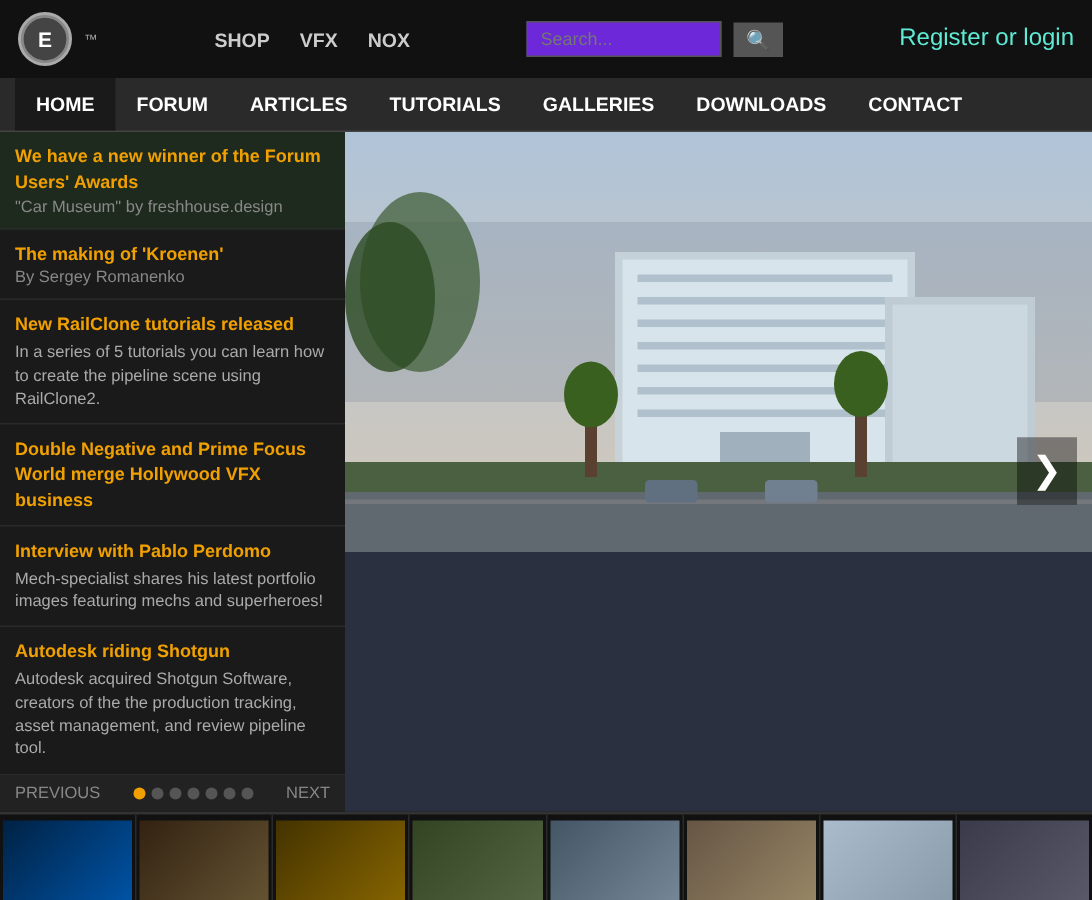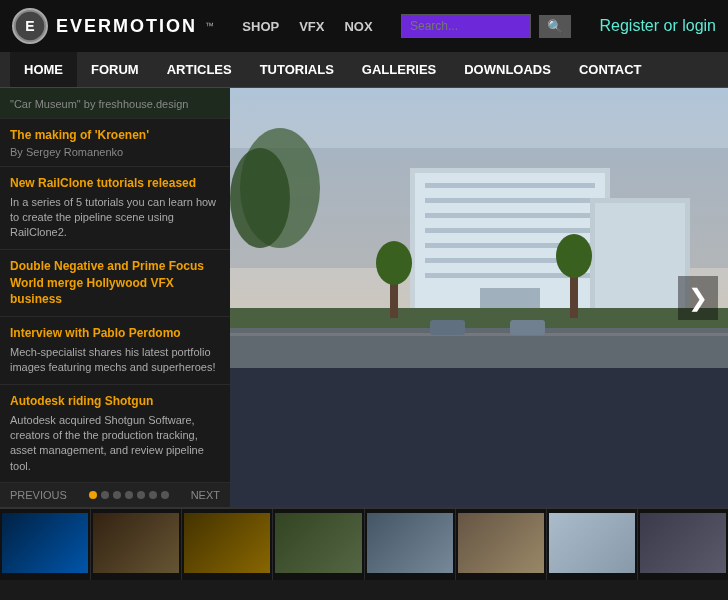--- a/index.html
+++ b/index.html
@@ -64,21 +64,20 @@
 <body>
 
 <div id="header">
   <div class="logo-area">
     <div class="logo-circle">
       <svg width="32" height="32" viewBox="0 0 32 32">
         <circle cx="16" cy="16" r="15" fill="#444" stroke="#888" stroke-width="1.5"></circle>
         <text x="16" y="21" text-anchor="middle" fill="#fff" font-size="14" font-weight="bold" font-family="Arial">E</text>
       </svg>
     </div>
-    <span class="brand-name">EVERMOTION</span>
     <span class="brand-tm">™</span>
   </div>
   <div class="top-nav">
     <a href="#">SHOP</a>
     <a href="#">VFX</a>
     <a href="#">NOX</a>
   </div>
   <div class="search-area">
     <input class="search-input" type="text" placeholder="Search..." style="">
     <button class="search-btn">🔍</button>
@@ -93,20 +92,21 @@
   <a href="#">TUTORIALS</a>
   <a href="#">GALLERIES</a>
   <a href="#">DOWNLOADS</a>
   <a href="#">CONTACT</a>
 </div>
 
 <div id="content">
 
   <div id="sidebar">
     <div class="sidebar-item highlight">
+      <div class="title">We have a new winner of the Forum Users' Awards</div>
       <div class="subtitle">"Car Museum" by freshhouse.design</div>
     </div>
     <div class="sidebar-item">
       <div class="title">The making of 'Kroenen'</div>
       <div class="subtitle">By Sergey Romanenko</div>
     </div>
     <div class="sidebar-item">
       <div class="title">New RailClone tutorials released</div>
       <div class="body-text">In a series of 5 tutorials you can learn how to create the pipeline scene using RailClone2.</div>
     </div>

